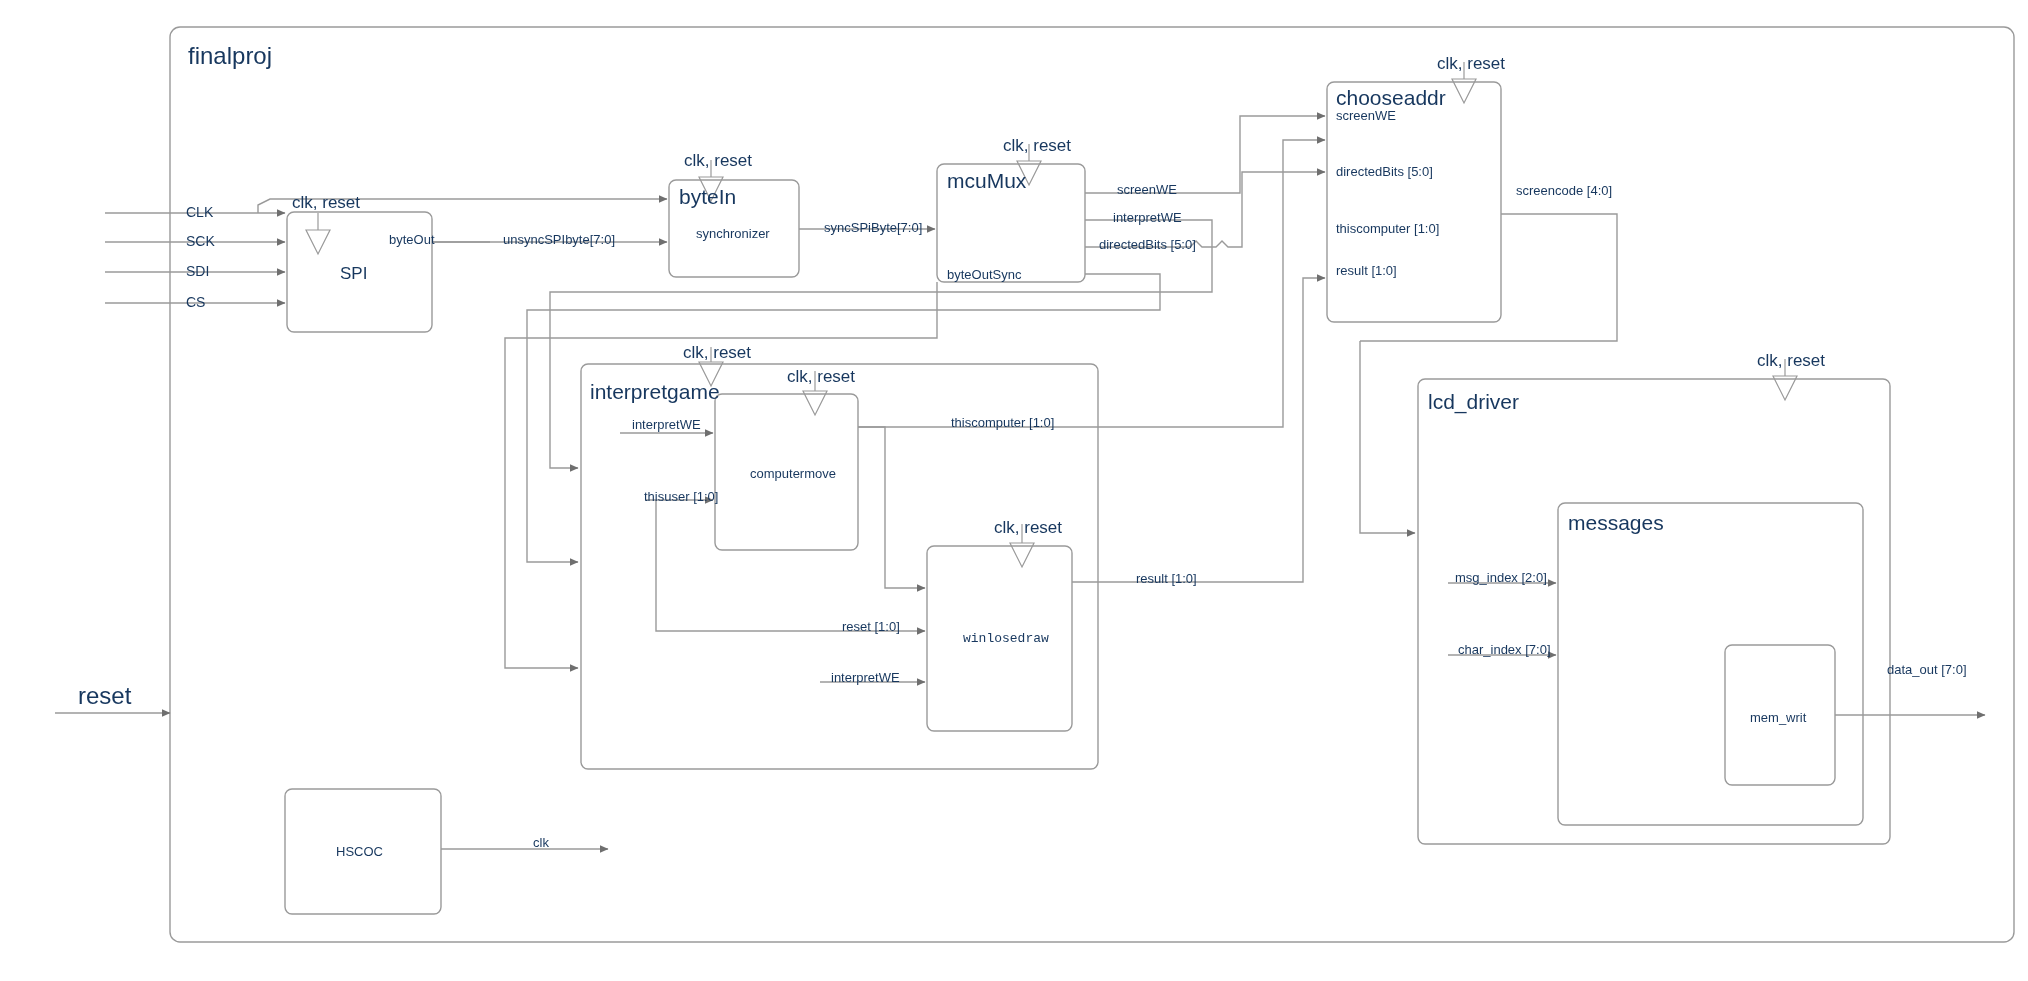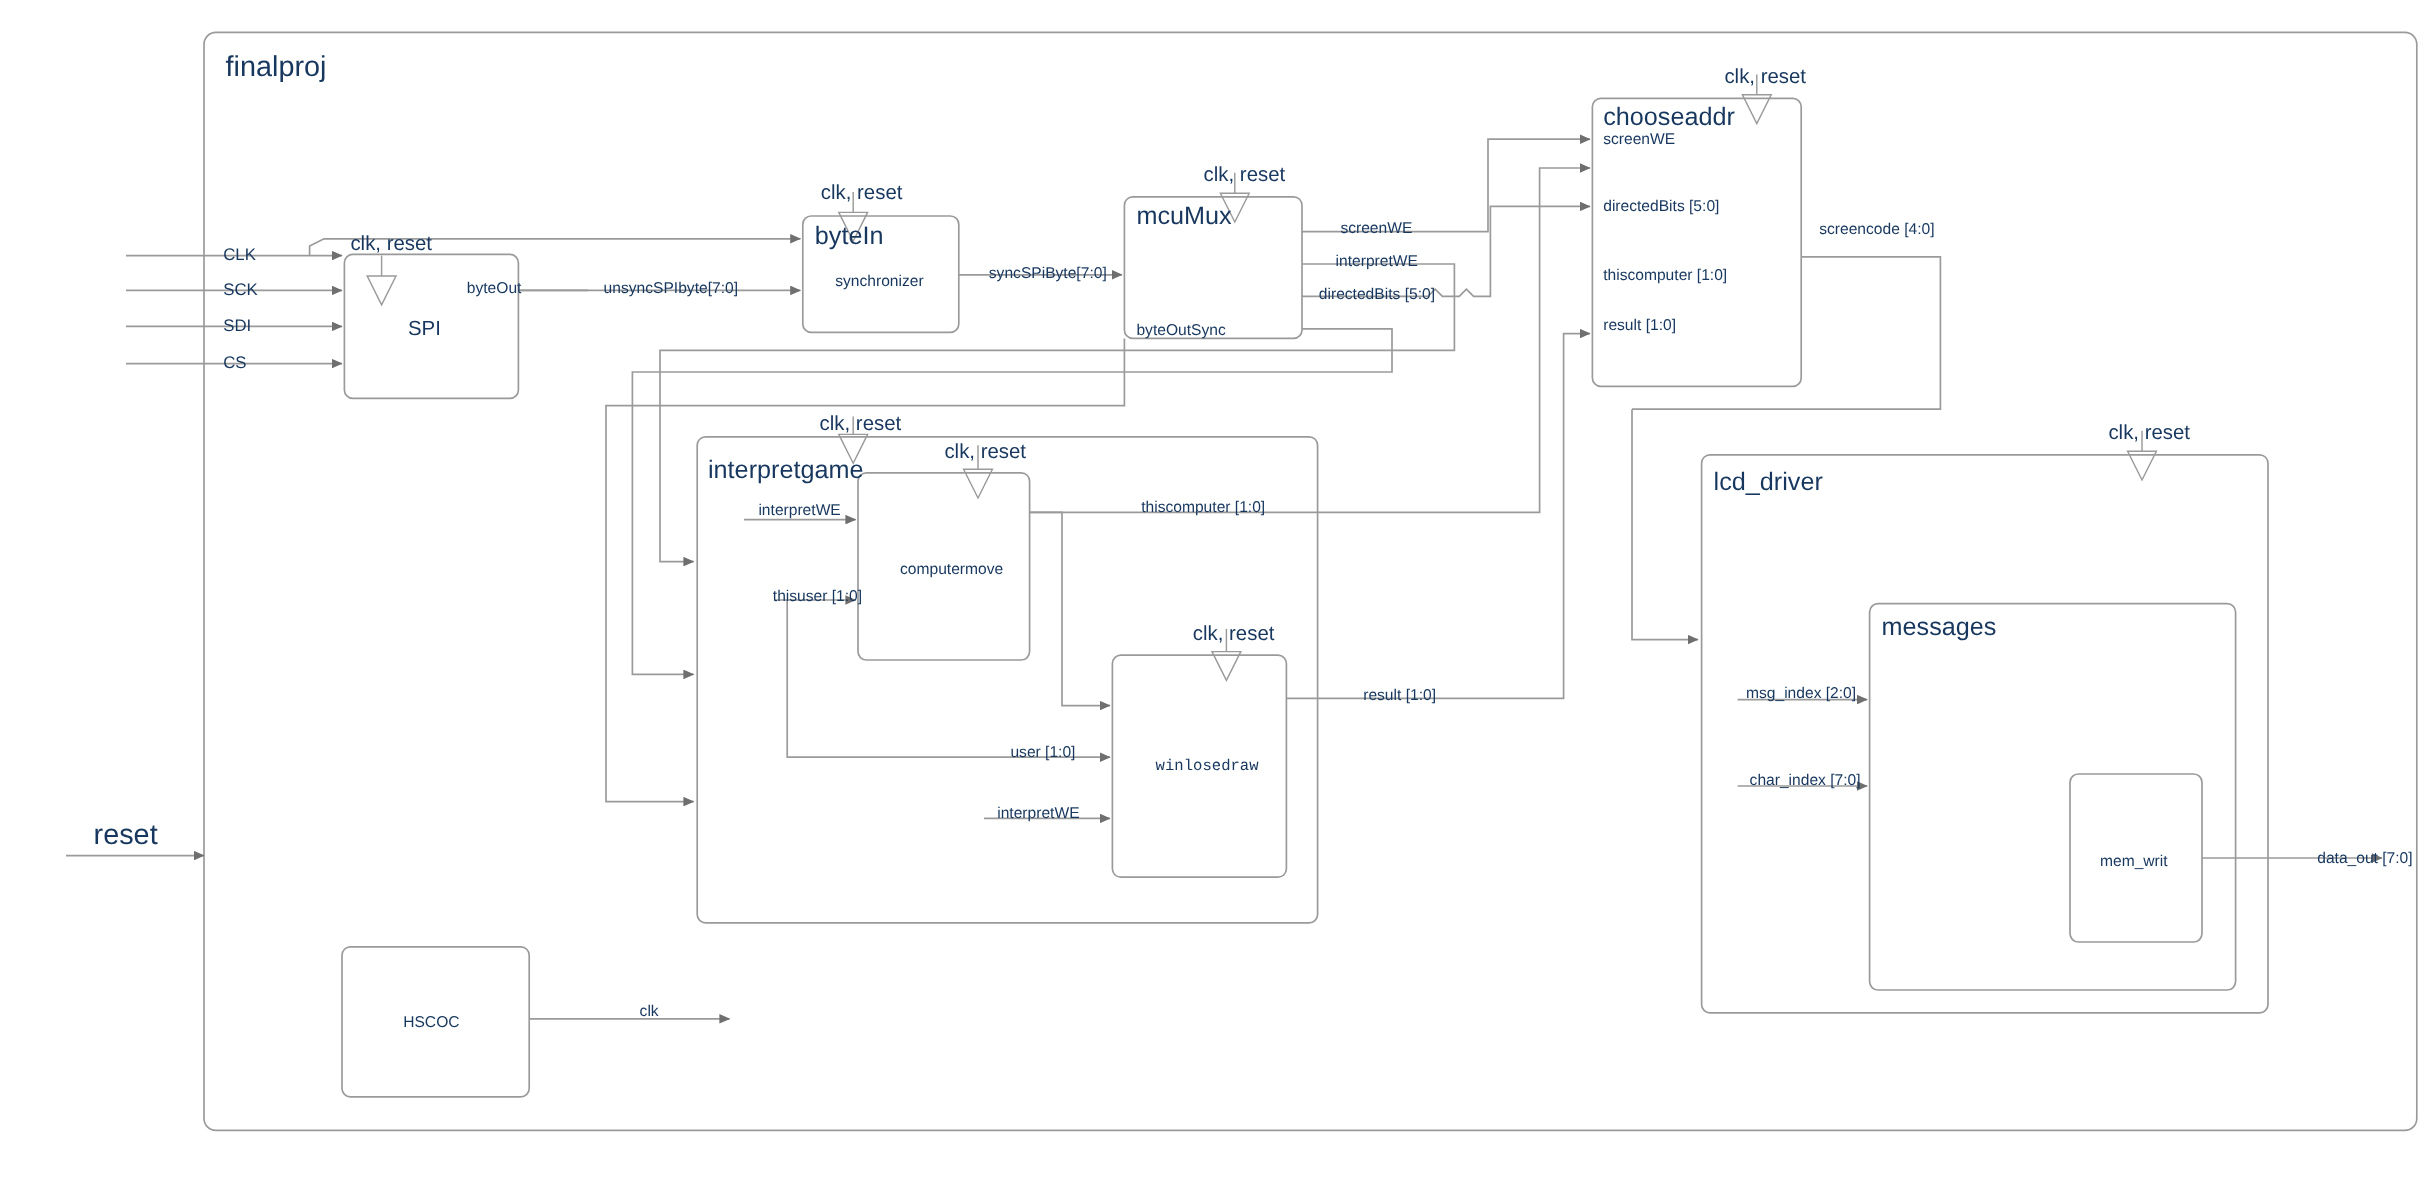--- a/index.html
+++ b/index.html
@@ -160,29 +160,29 @@
 <div class="lbl toplbl" style="left:683px;top:344px;">clk, reset</div>
 
 <div class="lbl blk-sub" style="left:750px;top:467px;">computermove</div>
 <div class="lbl toplbl" style="left:787px;top:368px;">clk, reset</div>
 <div class="lbl wirelbl" style="left:632px;top:418px;">interpretWE</div>
 <div class="lbl wirelbl" style="left:644px;top:490px;">thisuser [1:0]</div>
 <div class="lbl wirelbl" style="left:951px;top:416px;">thiscomputer [1:0]</div>
 
 <div class="lbl blk-sub" style="left:963px;top:632px;font-family:Liberation Mono, monospace;">winlosedraw</div>
 <div class="lbl toplbl" style="left:994px;top:519px;">clk, reset</div>
-<div class="lbl wirelbl" style="left:842px;top:620px;">user [1:0]</div>
+<div class="lbl wirelbl" style="left:842px;top:620px;">reset [1:0]</div>
 <div class="lbl wirelbl" style="left:831px;top:671px;">interpretWE</div>
 <div class="lbl wirelbl" style="left:1136px;top:572px;">result [1:0]</div>
 
 <div class="lbl blk-title" style="left:1428px;top:391px;">lcd_driver</div>
 <div class="lbl toplbl" style="left:1757px;top:352px;">clk, reset</div>
 
 <div class="lbl blk-title" style="left:1568px;top:512px;">messages</div>
 <div class="lbl blk-sub" style="left:1750px;top:711px;">mem_writ</div>
 <div class="lbl wirelbl" style="left:1455px;top:571px;">msg_index [2:0]</div>
 <div class="lbl wirelbl" style="left:1458px;top:643px;">char_index [7:0]</div>
-<div class="lbl wirelbl" style="left:1887px;top:708px;margin-left:44px;">data_out [7:0]</div>
+<div class="lbl wirelbl" style="left:1887px;top:663px;">data_out [7:0]</div>
 
 <div class="lbl blk-sub" style="left:336px;top:845px;">HSCOC</div>
 <div class="lbl wirelbl" style="left:533px;top:836px;">clk</div>
 
 </div>
 
 </body></html>

